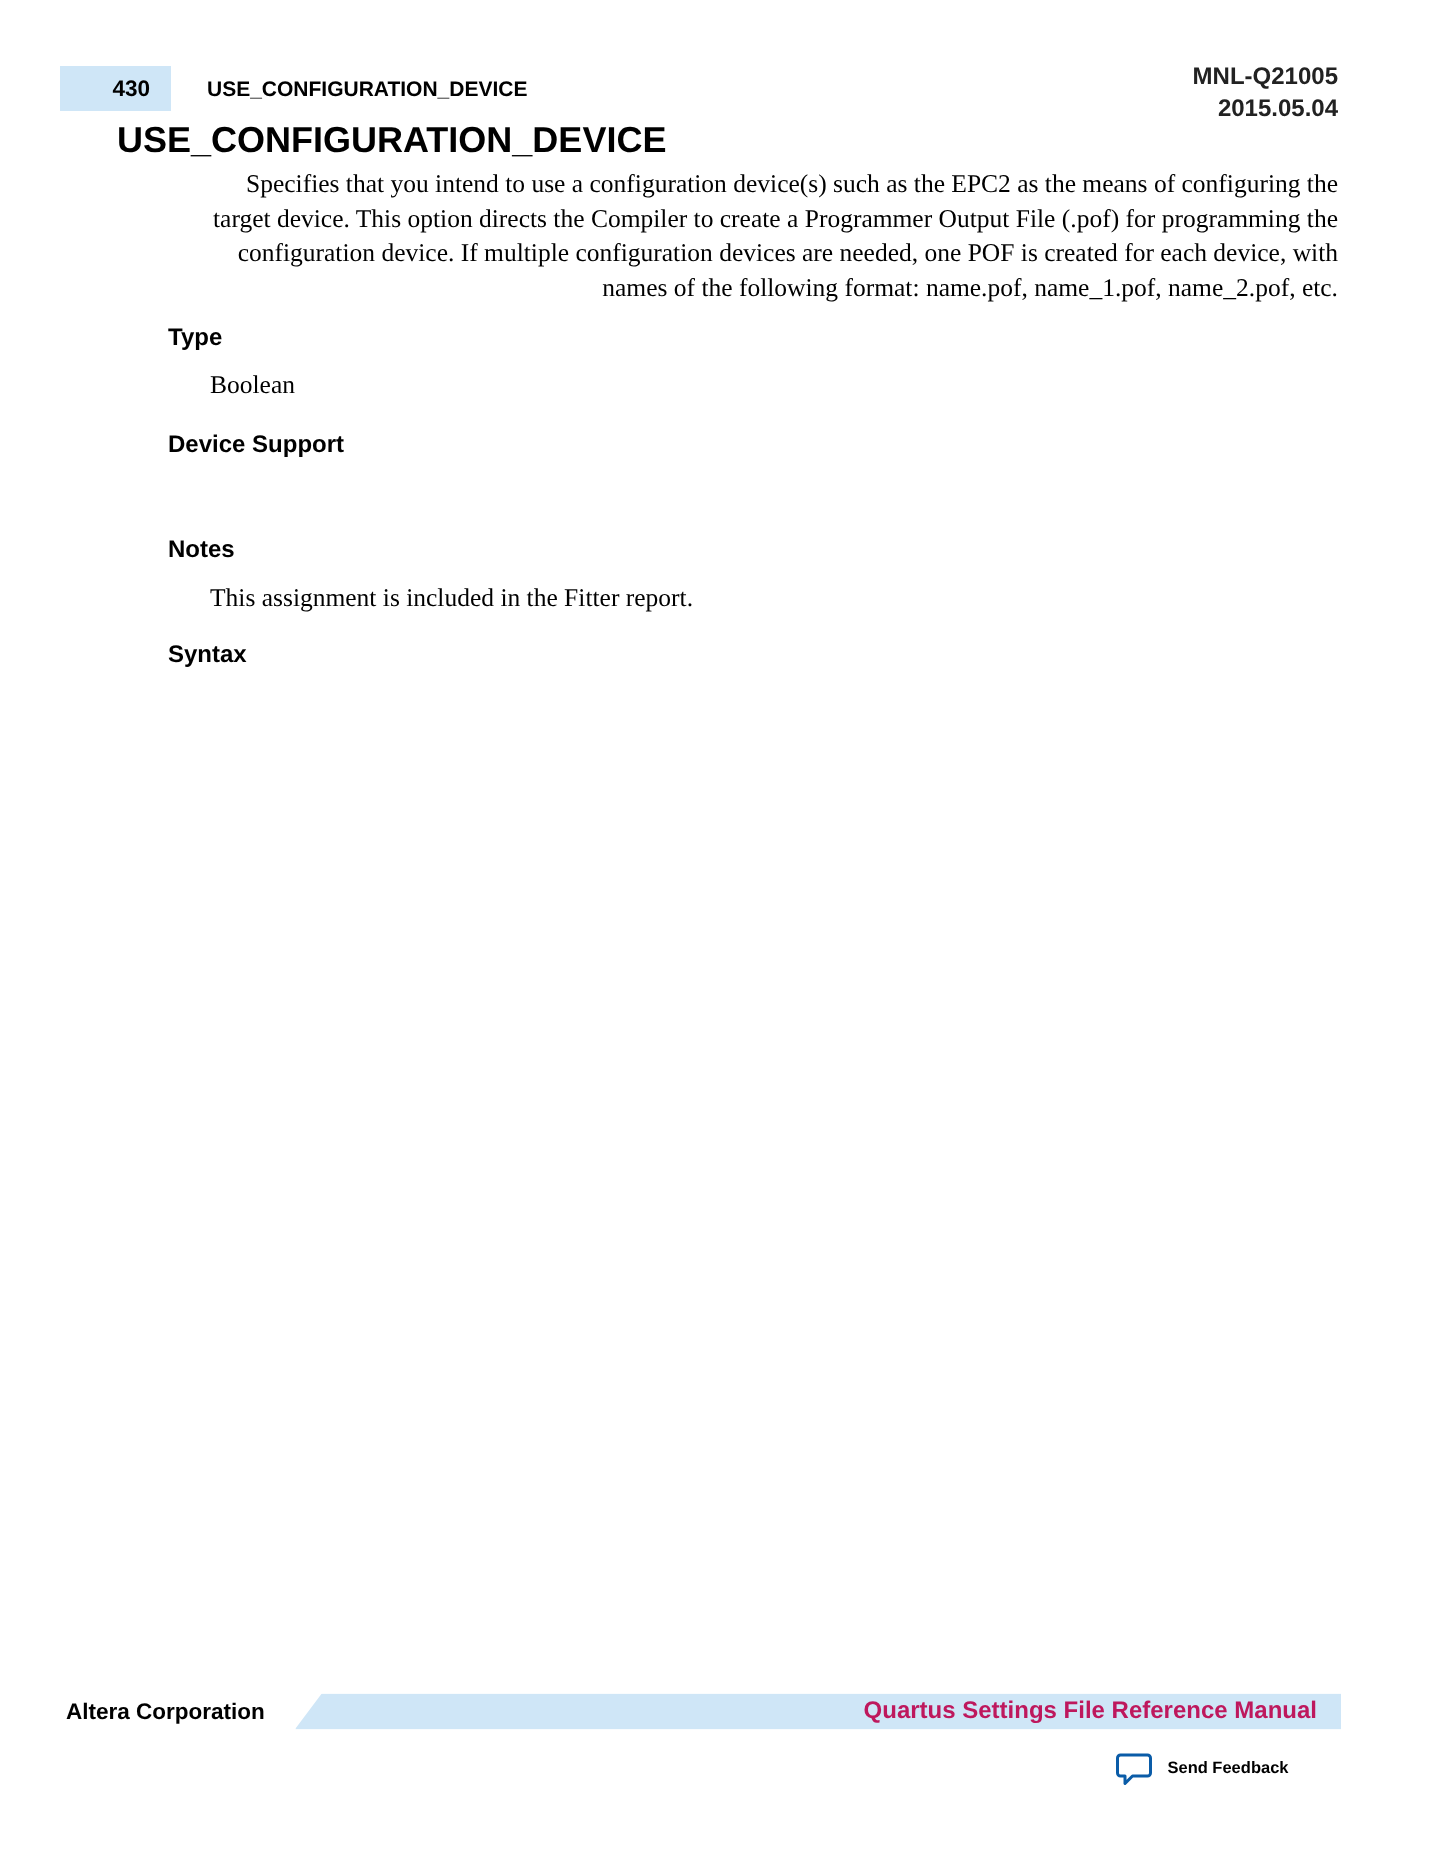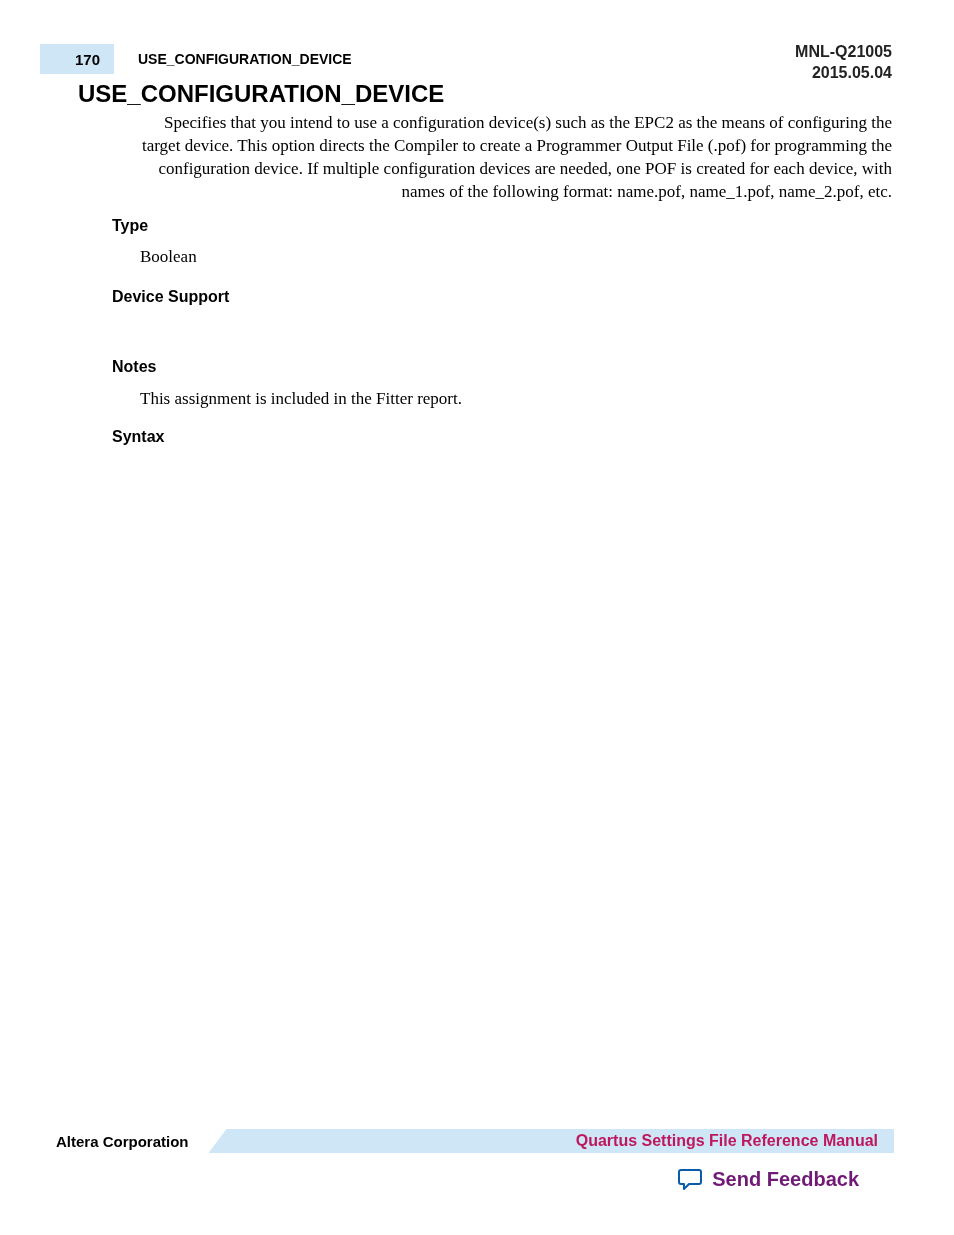--- a/index.html
+++ b/index.html
@@ -93,21 +93,21 @@
   .type-body { top: 246px; }
   .device-label { top: 288px; }
   .device-body { top: 317px; }
   .notes-label { top: 358px; }
   .notes-body { top: 388px; }
   .syntax-label { top: 428px; }
 
   .footer {
     position: absolute;
     bottom: 80px;
-    left: 56px;
+    left: 44px;
     right: 60px;
   }
   .footer-bar {
     display: flex;
     align-items: center;
     height: 28px;
   }
   .footer-left {
     font-family: Arial, Helvetica, sans-serif;
     font-weight: bold;
@@ -142,32 +142,32 @@
     align-items: center;
     gap: 8px;
   }
   .feedback-icon {
     width: 26px;
     height: 24px;
   }
   .feedback-text {
     font-family: Arial, Helvetica, sans-serif;
     font-weight: bold;
-    font-size: 20px;
-    color: #701a75;
+    font-size: 11px;
+    color: #000000;
   }
 </style>
 </head>
 <body>
 
 <div class="page">
 
   <div class="header-row">
     <div class="page-num-box">
-      <span>170</span>
+      <span>430</span>
     </div>
     <div class="header-title">USE_CONFIGURATION_DEVICE</div>
   </div>
 
   <div class="doc-id">
     <div>MNL-Q21005</div>
     <div>2015.05.04</div>
   </div>
 
   <div class="main-title">USE_CONFIGURATION_DEVICE</div>

